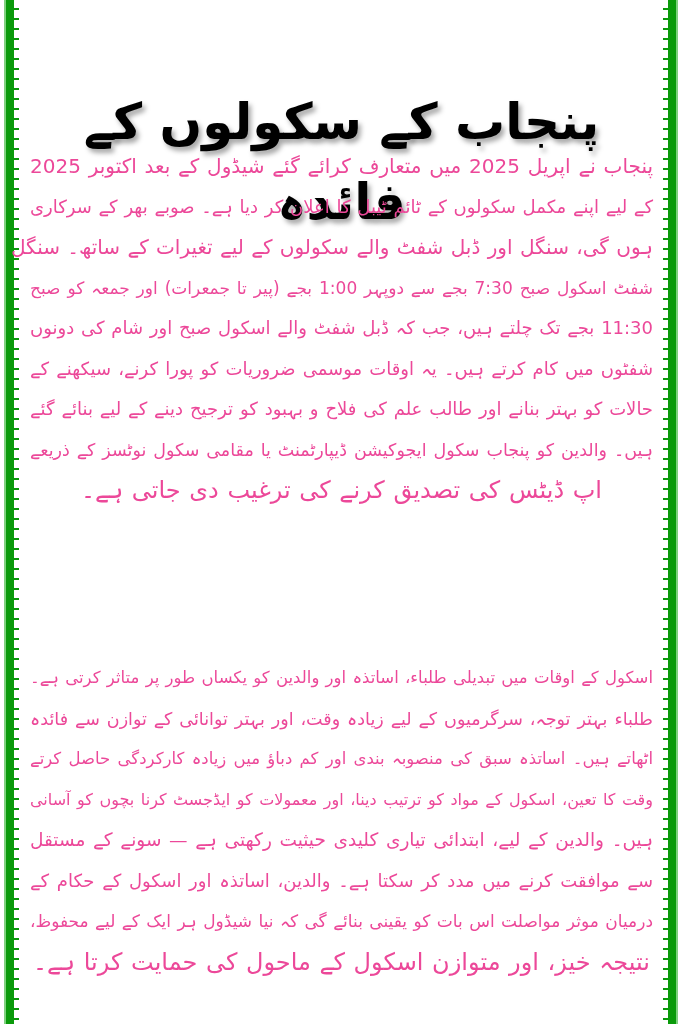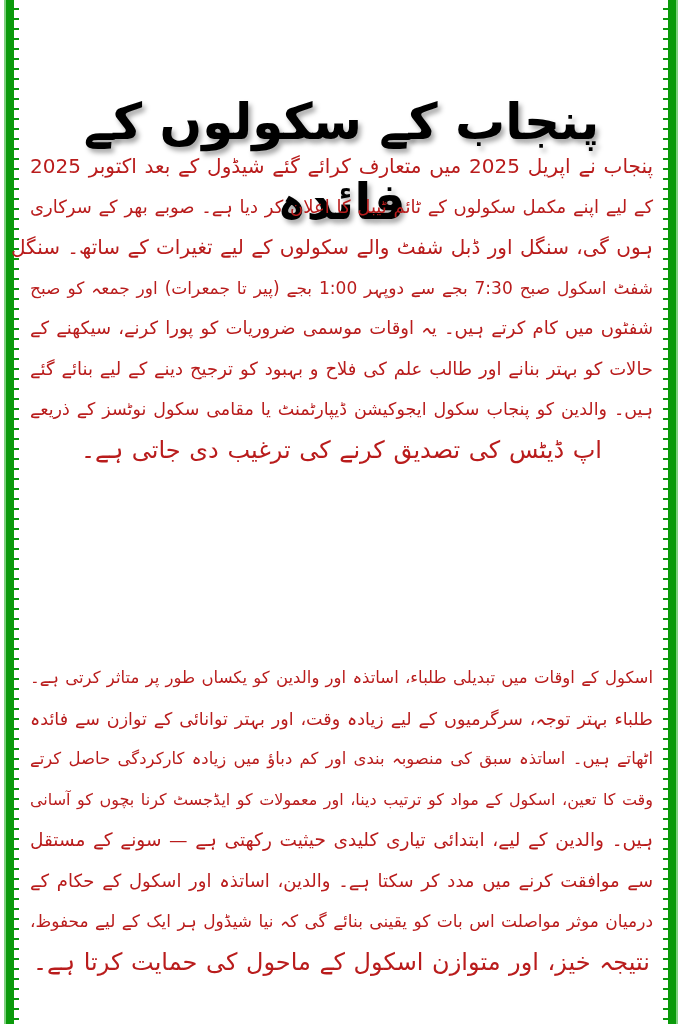--- a/index.html
+++ b/index.html
@@ -74,21 +74,21 @@
     }
     .para {
       position: absolute;
       left: 6px;
       right: 6px;
       text-align: center;
       text-align-last: center;
       font-family: "DejaVu Sans", sans-serif;
       font-size: 24px;
       line-height: 40.5px;
-      color: #b91c1c;
+      color: #ec4899;
       word-spacing: 1px;
     }
     .para-1 { top: 146px; }
     .para-2 { top: 658px; }
     .line {
       display: block;
       white-space: nowrap;
       text-align: justify;
       text-align-last: justify;
     }
@@ -104,20 +104,21 @@
 <div class="border-bar border-right"></div>
 
 <div class="page">
   <h1 class="title">پنجاب کے سکولوں کے فائدہ</h1>
 
   <div class="para para-1">
     <span class="line" style="font-size: 20px; display: block;">پنجاب نے اپریل 2025 میں متعارف کرائے گئے شیڈول کے بعد اکتوبر 2025</span>
     <span class="line" style="font-size: 18px; display: block;">کے لیے اپنے مکمل سکولوں کے ٹائم ٹیبل کا اعلان کر دیا ہے۔ صوبے بھر کے سرکاری</span>
     <span class="line" style="font-size: 20px; display: block; margin-left: 17px;">ہوں گی، سنگل اور ڈبل شفٹ والے سکولوں کے لیے تغیرات کے ساتھ۔ سنگل</span>
     <span class="line" style="font-size: 17px; display: block;">شفٹ اسکول صبح 7:30 بجے سے دوپہر 1:00 بجے (پیر تا جمعرات) اور جمعہ کو صبح</span>
+    <span class="line" style="font-size: 18px; display: block;">11:30 بجے تک چلتے ہیں، جب کہ ڈبل شفٹ والے اسکول صبح اور شام کی دونوں</span>
     <span class="line" style="font-size: 18px; display: block;">شفٹوں میں کام کرتے ہیں۔ یہ اوقات موسمی ضروریات کو پورا کرنے، سیکھنے کے</span>
     <span class="line" style="font-size: 18px; display: block;">حالات کو بہتر بنانے اور طالب علم کی فلاح و بہبود کو ترجیح دینے کے لیے بنائے گئے</span>
     <span class="line" style="font-size: 17.5px; display: block;">ہیں۔ والدین کو پنجاب سکول ایجوکیشن ڈیپارٹمنٹ یا مقامی سکول نوٹسز کے ذریعے</span>
     <span class="line last" style="font-size: 24px; display: block;">اپ ڈیٹس کی تصدیق کرنے کی ترغیب دی جاتی ہے۔</span>
   </div>
 
   <div class="para para-2">
     <span class="line" style="font-size: 16.5px; display: block;">اسکول کے اوقات میں تبدیلی طلباء، اساتذہ اور والدین کو یکساں طور پر متاثر کرتی ہے۔</span>
     <span class="line" style="font-size: 17.5px; display: block;">طلباء بہتر توجہ، سرگرمیوں کے لیے زیادہ وقت، اور بہتر توانائی کے توازن سے فائدہ</span>
     <span class="line" style="font-size: 16.5px; display: block;">اٹھاتے ہیں۔ اساتذہ سبق کی منصوبہ بندی اور کم دباؤ میں زیادہ کارکردگی حاصل کرتے</span>

